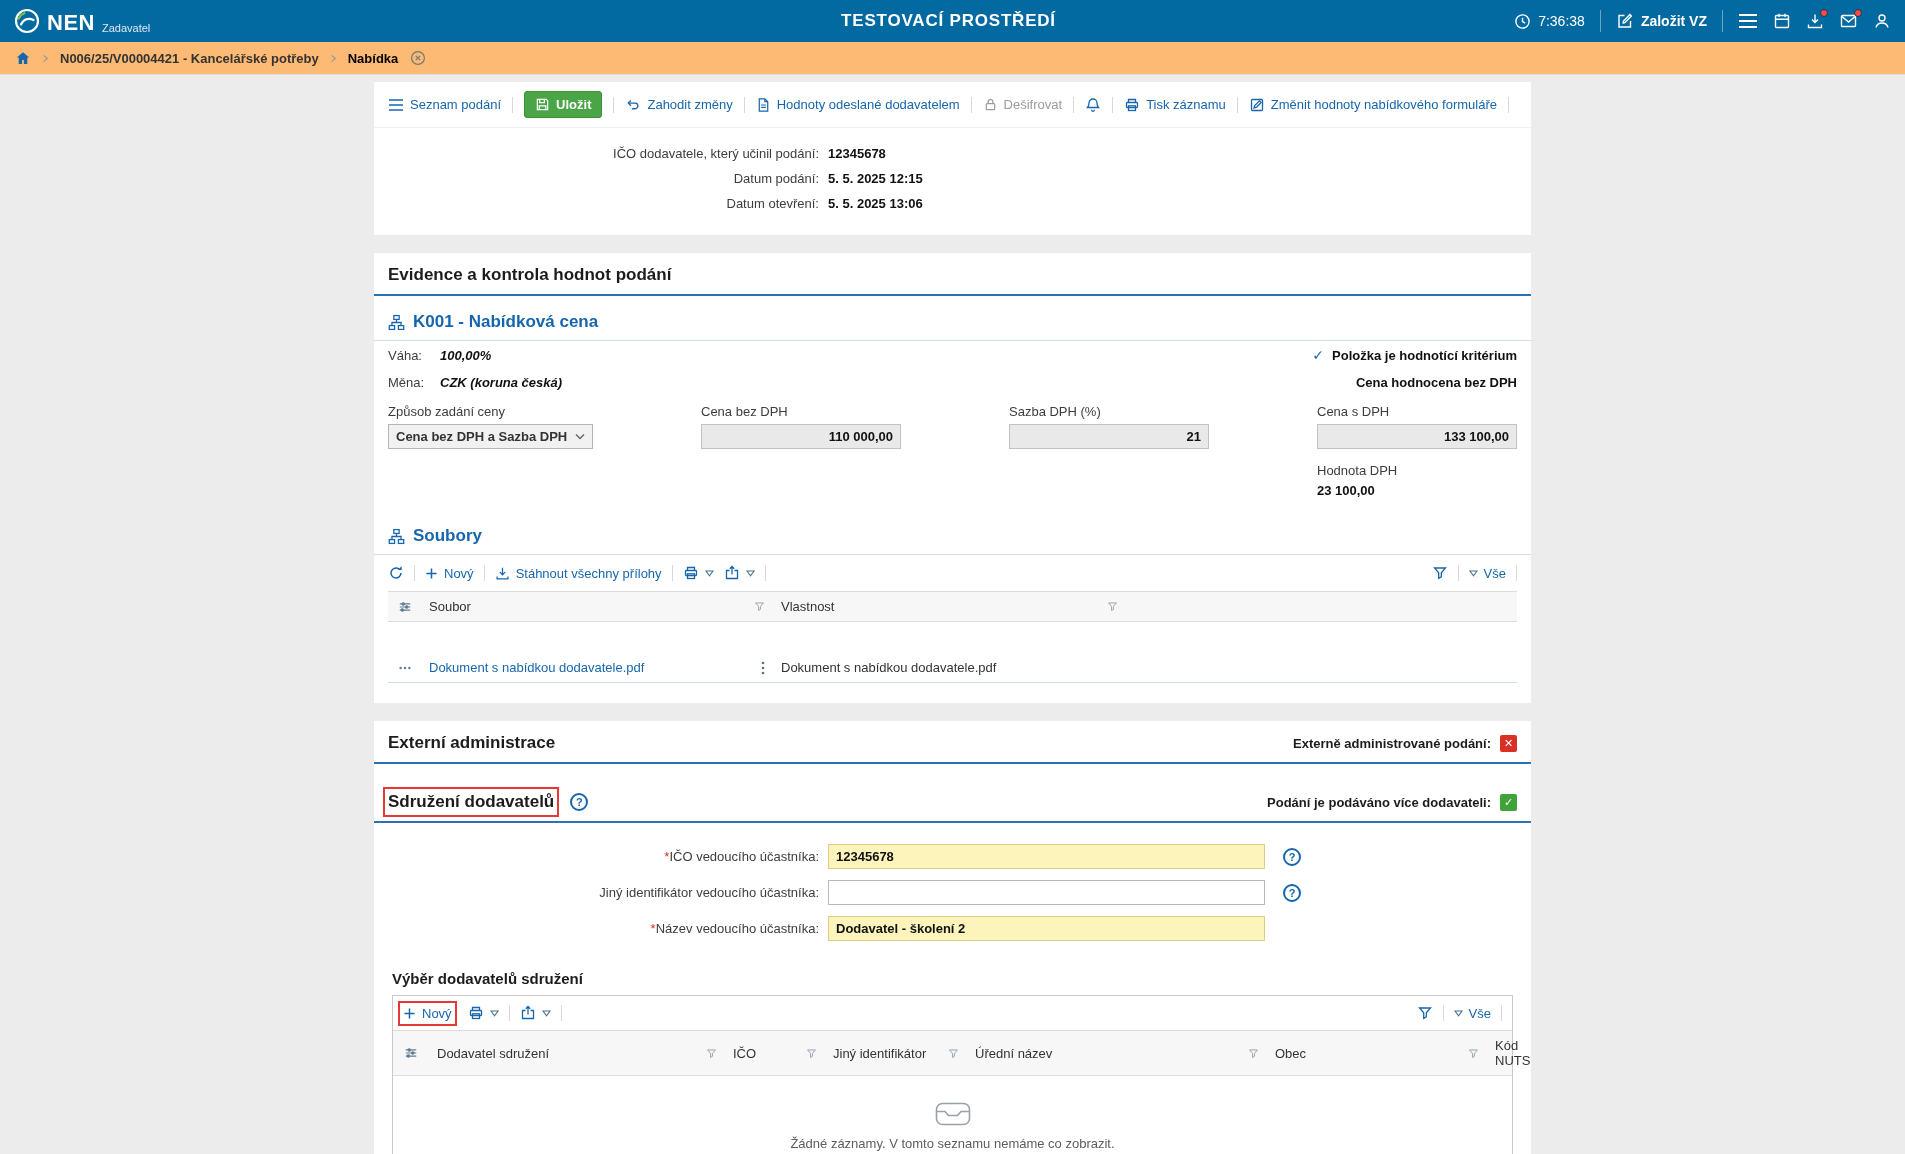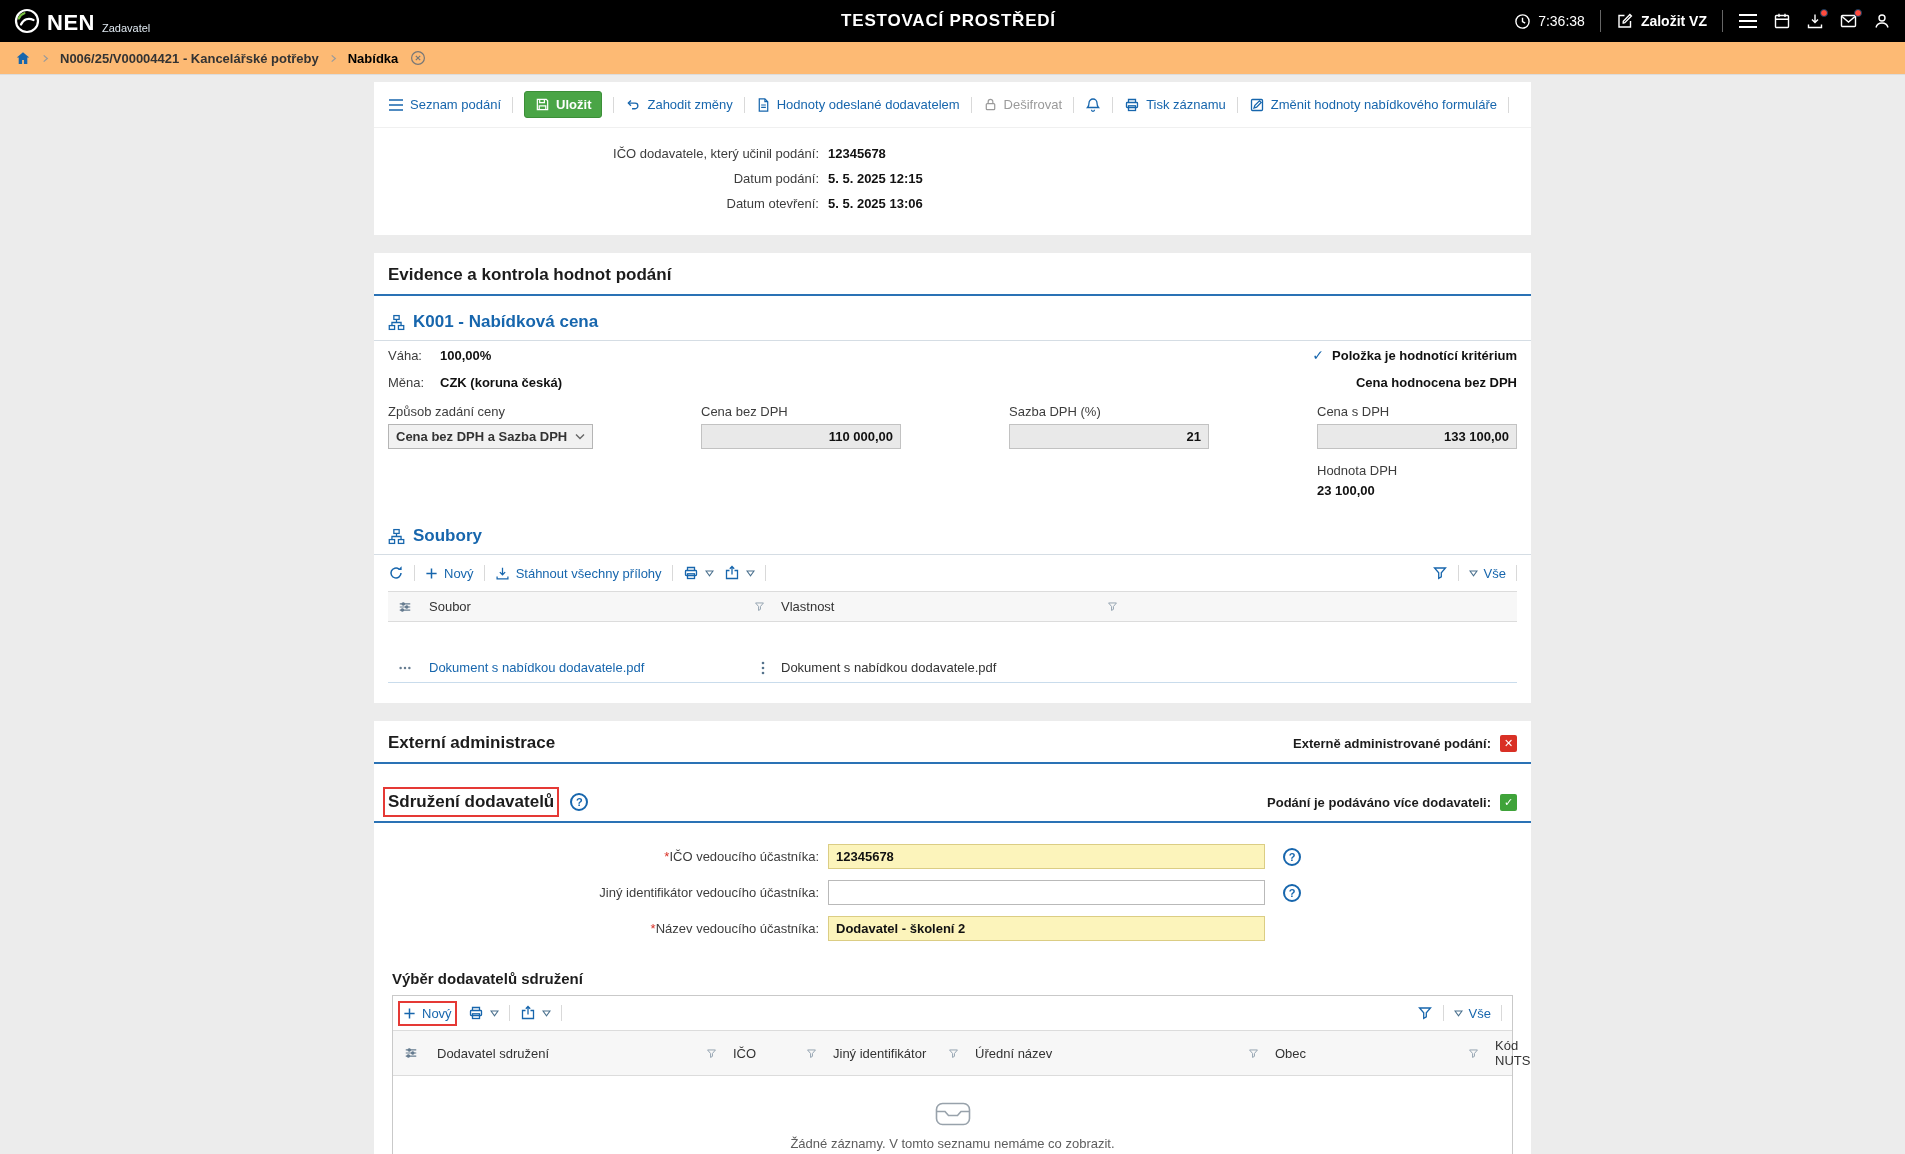--- a/index.html
+++ b/index.html
@@ -2,21 +2,21 @@
 <html><head>
 <meta charset="utf-8">
 <title>NEN - Nabídka</title>
 <style>
 *{box-sizing:border-box;margin:0;padding:0;}
 body{width:1905px;height:1154px;overflow:hidden;background:#ececec;font-family:"Liberation Sans","DejaVu Sans",sans-serif;font-size:13px;color:#333;}
 svg{display:block;}
 .ic{display:inline-flex;align-items:center;justify-content:center;flex:none;}
 
 
-.topbar{height:42px;background:#000000;display:flex;align-items:center;padding:0 14px;position:relative;color:#fff;}
+.topbar{height:42px;background:#0369a1;display:flex;align-items:center;padding:0 14px;position:relative;color:#fff;}
 .logo{display:flex;align-items:flex-end;gap:7px;cursor:pointer;}
 .logo-text{font-size:22px;font-weight:bold;line-height:1;letter-spacing:.5px;}
 .logo-sub{font-size:11px;color:#dfe8f0;}
 .env{position:absolute;left:0;right:8px;text-align:center;font-size:17px;font-weight:bold;letter-spacing:.8px;pointer-events:none;}
 .top-right{margin-left:auto;display:flex;align-items:center;gap:15px;position:relative;z-index:1;}
 .time{display:flex;align-items:center;gap:7px;font-size:14px;}
 .topbtn{display:flex;align-items:center;gap:7px;font-size:14px;font-weight:bold;cursor:pointer;}
 .vsep{width:1px;height:22px;background:rgba(255,255,255,.4);}
 .iconbtn{position:relative;cursor:pointer;display:flex;}
 .badge{position:absolute;top:-3px;right:-4px;width:8px;height:8px;border-radius:50%;background:#ff4b3e;border:1px solid #0d3c61;}
@@ -55,21 +55,21 @@
 .flag-red{background:#d93025;}
 .flag-green{background:#3fa33a;}
 
 .sub-head{display:flex;align-items:center;gap:8px;margin-top:16px;padding:0 14px 8px;border-bottom:1px solid #d5dde4;color:#1766ad;font-size:17px;font-weight:bold;}
 .mt28{margin-top:28px;}
 
 
 .row2{display:flex;align-items:center;justify-content:space-between;padding:6px 14px;}
 .pair{display:flex;align-items:center;}
 .pair .k{width:52px;color:#3d3d3d;}
-.pair .v{font-weight:bold;color:#111;}
+.pair .v{font-weight:bold;color:#111;font-style:italic;}
 .crit{display:flex;align-items:center;gap:8px;font-weight:bold;color:#111;}
 .check-blue{color:#1766ad;font-size:14px;font-weight:bold;}
 .fields{display:grid;grid-template-columns:205px 200px 200px 200px;justify-content:space-between;padding:8px 14px 0;row-gap:14px;}
 .field label{display:block;color:#3d3d3d;margin-bottom:5px;}
 .inp{width:100%;height:25px;border:1px solid #c2c2c2;background:#e9e9e9;text-align:right;padding:0 7px;font:bold 13px "Liberation Sans","DejaVu Sans",sans-serif;color:#111;}
 .selbox{height:25px;border:1px solid #b5b5b5;background:#f1f1f1;display:flex;align-items:center;justify-content:space-between;padding:0 7px;font-weight:bold;cursor:pointer;}
 .col4{grid-column:4;}
 .bigv{font-weight:bold;color:#111;}
 
 

